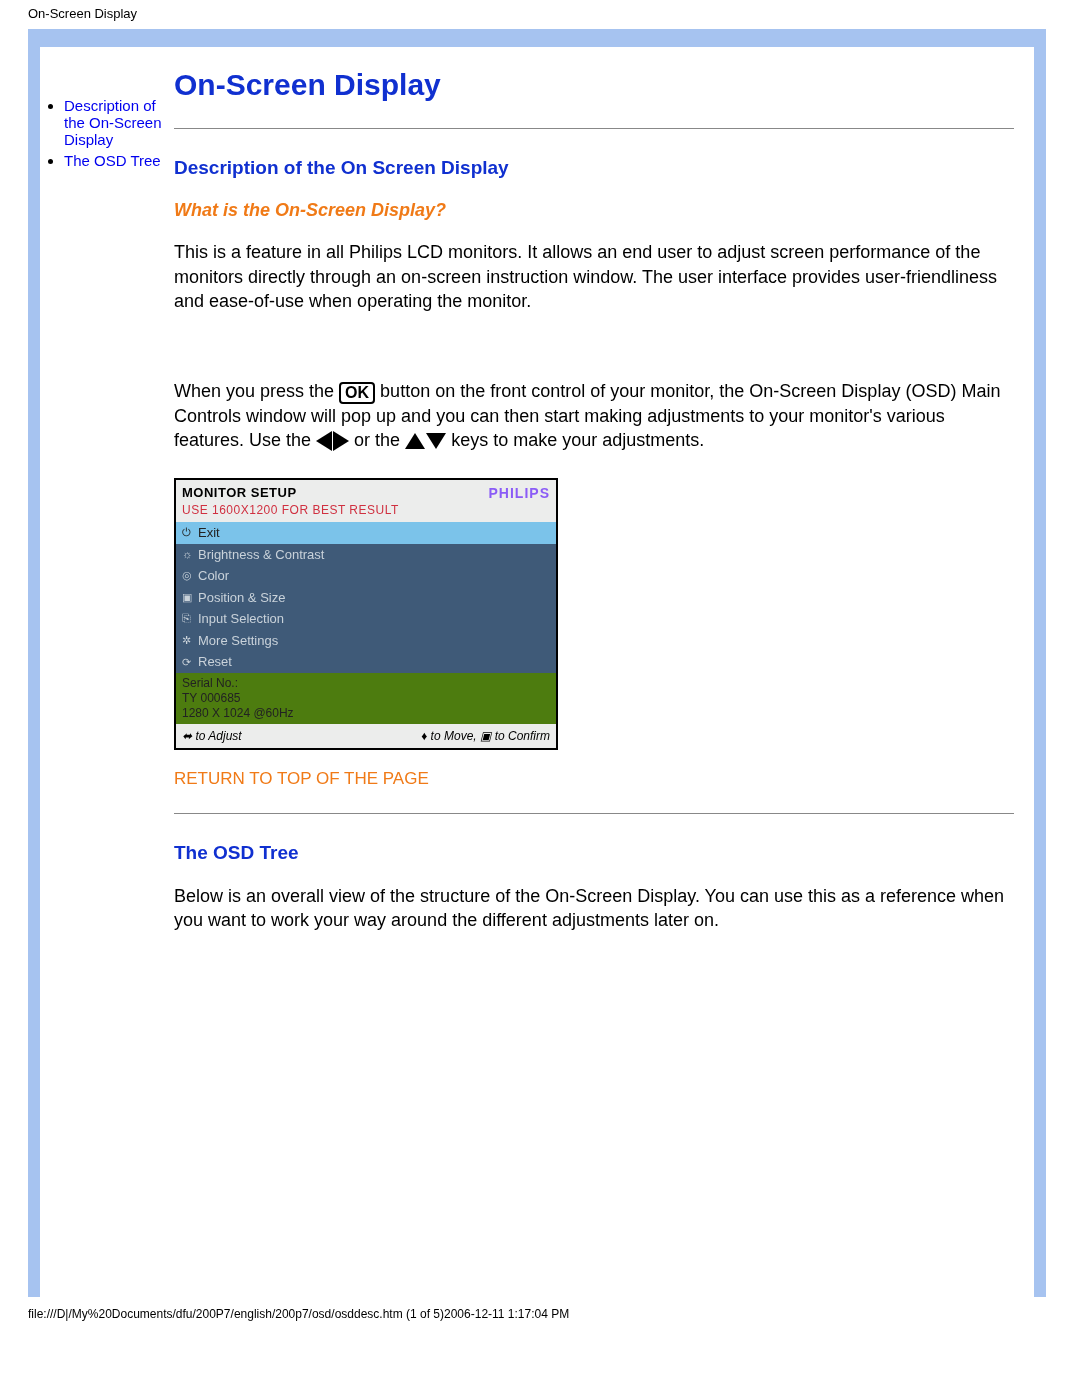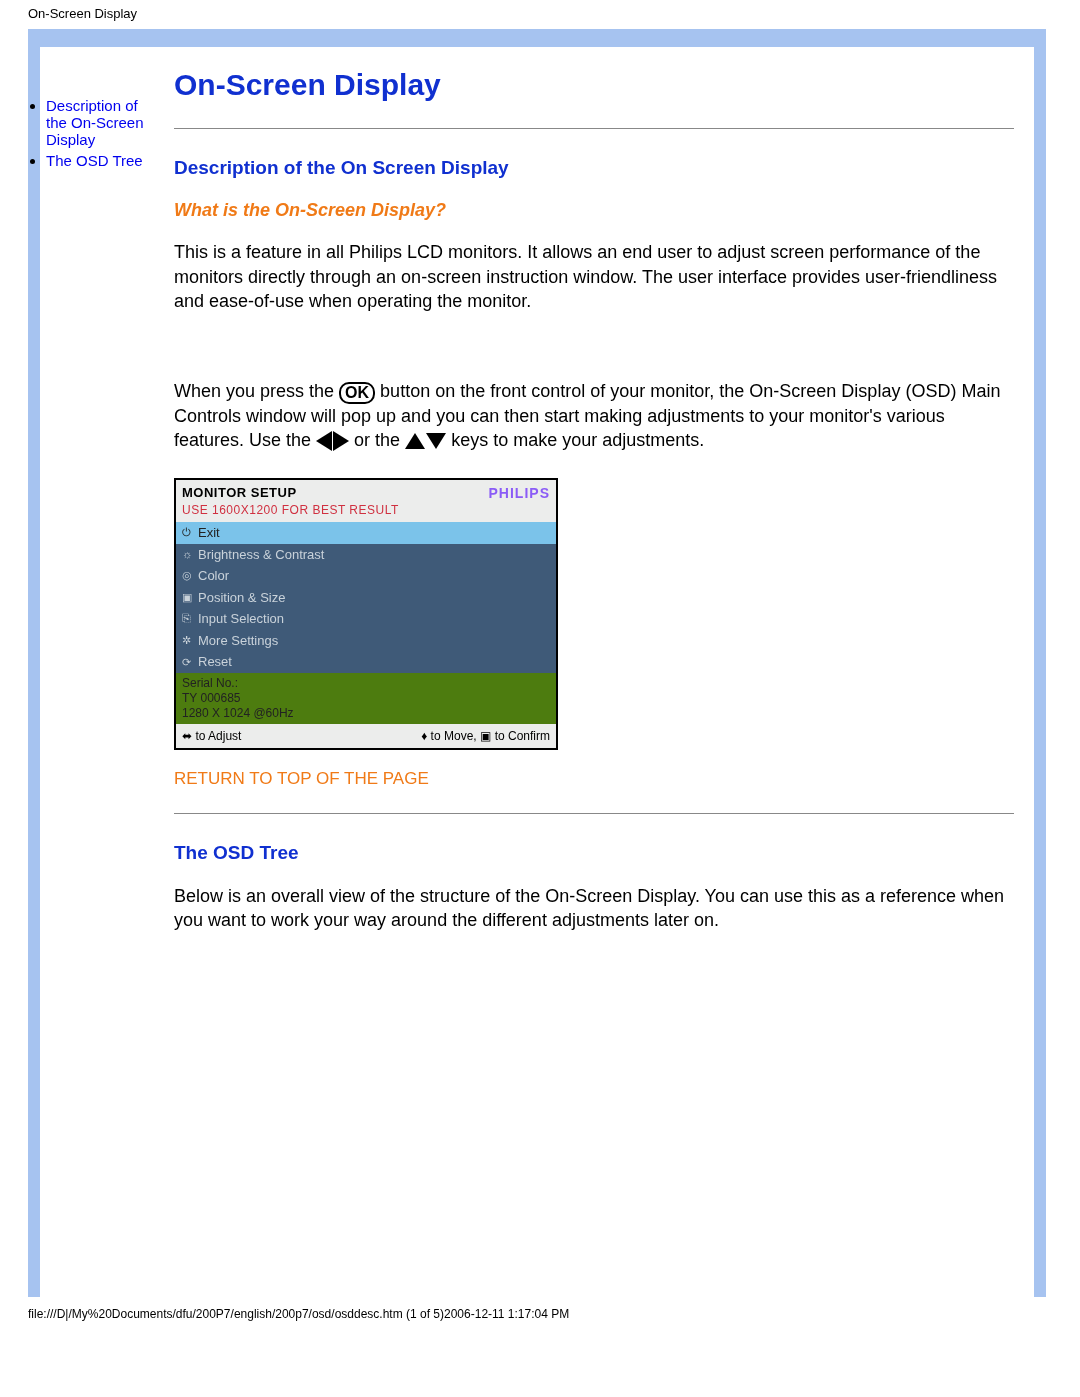--- a/index.html
+++ b/index.html
@@ -26,21 +26,21 @@
     display: flex;
   }
   .sidebar {
     width: 122px;
     padding: 50px 0 0 0;
     font-size: 15px;
   }
   .sidebar ul {
     list-style: disc;
     margin: 0;
-    padding-left: 6px;
+    padding-left: 24px;
   }
   .sidebar li {
     color: #000;
     margin-bottom: 4px;
   }
   .sidebar a {
     color: #0000ee;
     text-decoration: none;
   }
   .content {
@@ -73,21 +73,21 @@
     color: #f07a17;
     margin: 0 0 18px 0;
   }
   p {
     margin: 0 0 26px 0;
   }
   .spacer-tall { height: 40px; }
   .ok-box {
     display: inline-block;
     border: 2.5px solid #000;
-    border-radius: 10px;
+    border-radius: 4px;
     padding: 1px 4px 1px 4px;
     font-weight: bold;
     font-size: 16px;
     line-height: 1;
     vertical-align: middle;
   }
   .tri {
     display: inline-block;
     vertical-align: middle;
   }
@@ -168,20 +168,21 @@
     padding: 3px 6px;
     font-size: 12px;
     line-height: 1.25;
   }
   .osd-bottom {
     background: #ecedec;
     display: flex;
     justify-content: space-between;
     padding: 4px 6px;
     font-size: 12px;
+    font-style: italic;
   }
   .return-link {
     display: block;
     text-align: left;
     color: #f07a17;
     font-size: 17px;
     margin: 14px 0 22px 0;
     text-decoration: none;
   }
   .footer {

